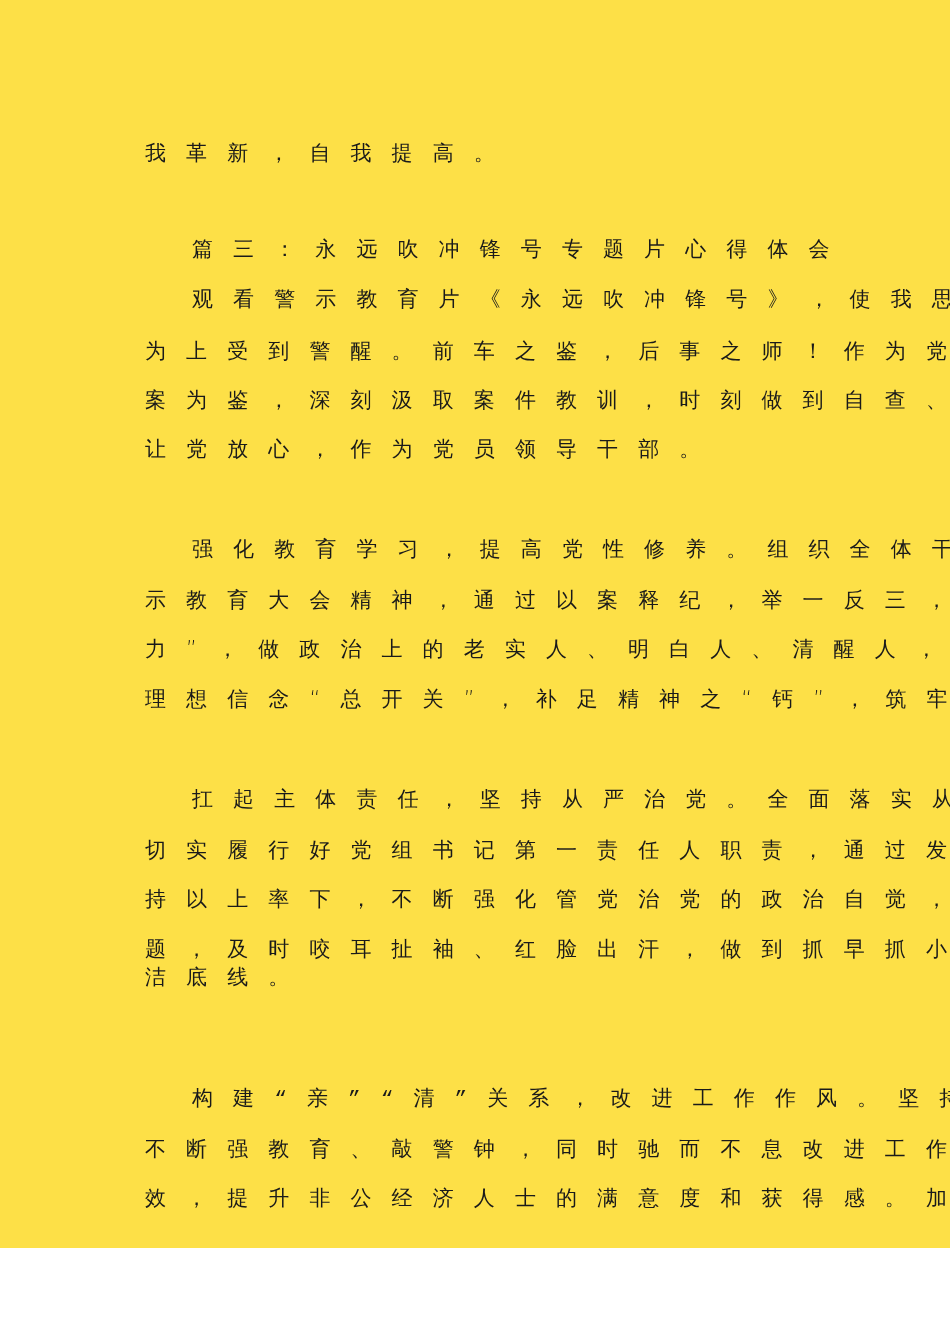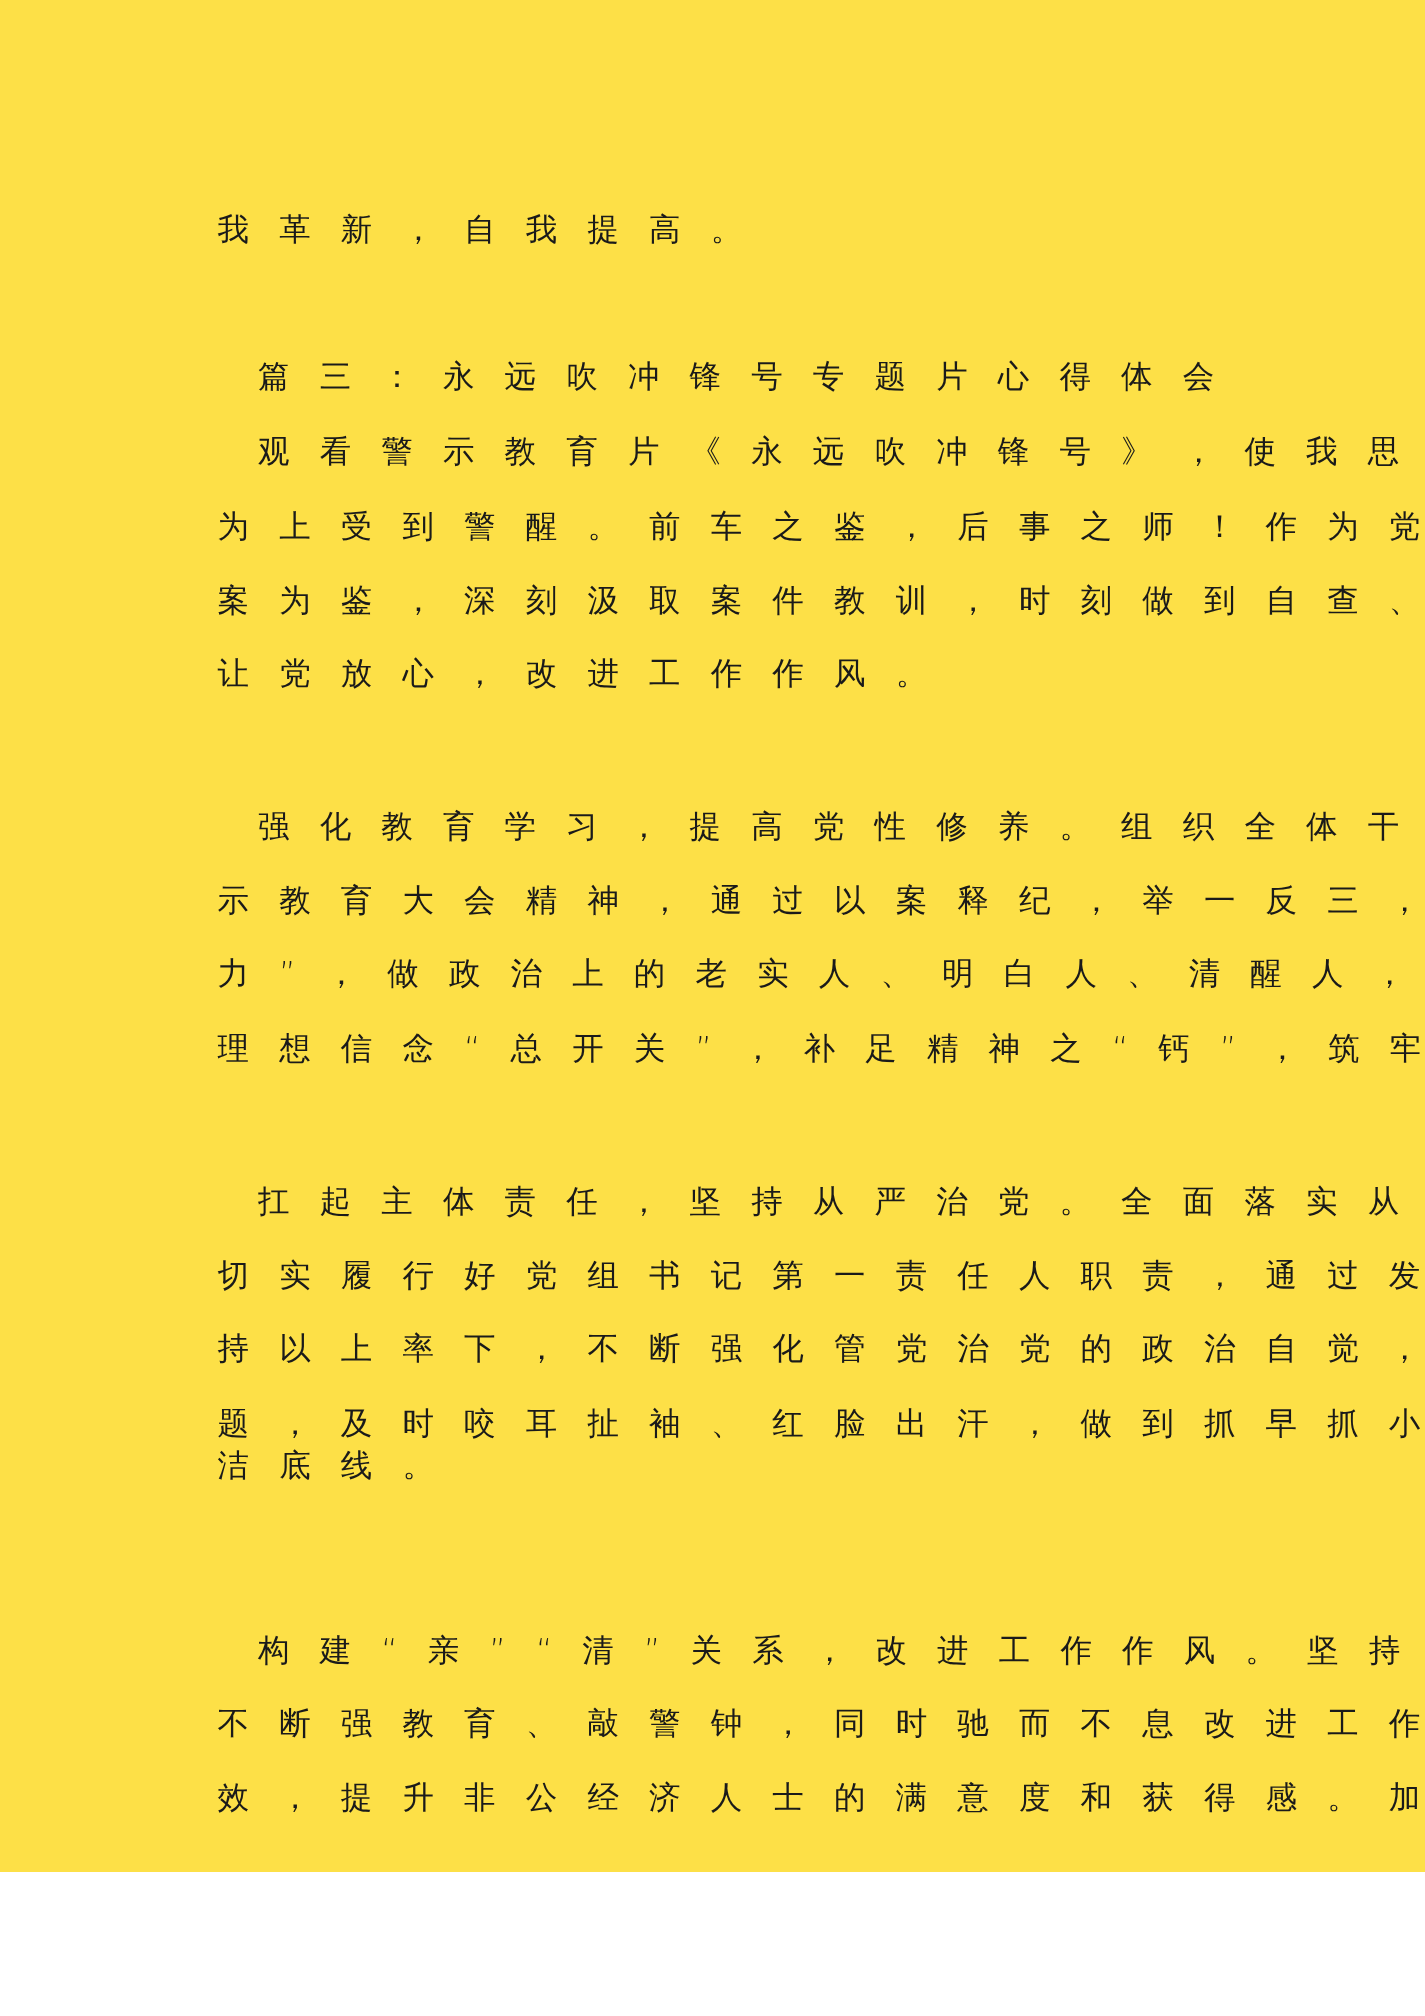--- a/index.html
+++ b/index.html
@@ -1,32 +1,32 @@
 <!DOCTYPE html>
 <html><head>
 <meta charset="utf-8">
 <style>
   html, body { margin: 0; padding: 0; background: #ffffff; }
   body { width: 950px; height: 1344px; position: relative; overflow: hidden;
          font-family: "DejaVu Sans", "Liberation Sans", sans-serif; color: #111; }
   .page { position: absolute; left: 0; top: 0; width: 950px; height: 1248px; background: #fde047; padding-left: 24px; }
   .line { position: absolute; left: 145px; width: 670px; height: 30px;
           font-size: 21px; line-height: 30px; letter-spacing: 20px; white-space: nowrap; font-weight: 300; color:#1a1a1a; }
-  .indent { left: 172px; }
+  .indent { left: 192px; font-family: Liberation Mono, monospace; }
 </style>
 </head>
 <body>
 
 <div class="page">
   <div class="line" style="top: 138px; letter-spacing: 20.1px;">我革新，自我提高。</div>
   <div class="line indent" style="top: 236px; letter-spacing: 20.1px;">篇三：永远吹冲锋号专题片心得体会</div>
   <div class="line indent" style="top: 286px; letter-spacing: 20.1px;">观看警示教育片《永远吹冲锋号》，使我思想上受到教育，行</div>
   <div class="line" style="top: 336px; letter-spacing: 20.1px;">为上受到警醒。前车之鉴，后事之师！作为党员领导干部，我将以</div>
   <div class="line" style="top: 385px; letter-spacing: 20.1px;">案为鉴，深刻汲取案件教训，时刻做到自查、自醒、自警，做一名</div>
-  <div class="line" style="top: 434px; letter-spacing: 20.1px;">让党放心，改进工作作风。</div>
+  <div class="line" style="top: 434px; letter-spacing: 20.1px;">让党放心，作为党员领导干部。</div>
   <div class="line indent" style="top: 536px; letter-spacing: 20.1px;">强化教育学习，提高党性修养。组织全体干部深入学习本次警</div>
   <div class="line" style="top: 585px; letter-spacing: 20.1px;">示教育大会精神，通过以案释纪，举一反三，切实提升政治“三</div>
   <div class="line" style="top: 634px; letter-spacing: 20.1px;">力”，做政治上的老实人、明白人、清醒人，坚持警钟长鸣，拧紧</div>
   <div class="line" style="top: 684px; letter-spacing: 20.1px;">理想信念“总开关”，补足精神之“钙”，筑牢思想防线。</div>
   <div class="line indent" style="top: 786px; letter-spacing: 20.1px;">扛起主体责任，坚持从严治党。全面落实从严治党主体责任，</div>
   <div class="line" style="top: 835px; letter-spacing: 20.1px;">切实履行好党组书记第一责任人职责，通过发挥关键少数作用，坚</div>
   <div class="line" style="top: 884px; letter-spacing: 20.1px;">持以上率下，不断强化管党治党的政治自觉，针对工作中出现的问</div>
   <div class="line" style="top: 934px; letter-spacing: 20.1px;">题，及时咬耳扯袖、红脸出汗，做到抓早抓小、防微杜渐，坚守廉</div>
   <div class="line" style="top: 962px; letter-spacing: 20.1px;">洁底线。</div>
   <div class="line indent" style="top: 1085px; letter-spacing: 20.1px;">构建“亲”“清”关系，改进工作作风。坚持从严管理干部，</div>

